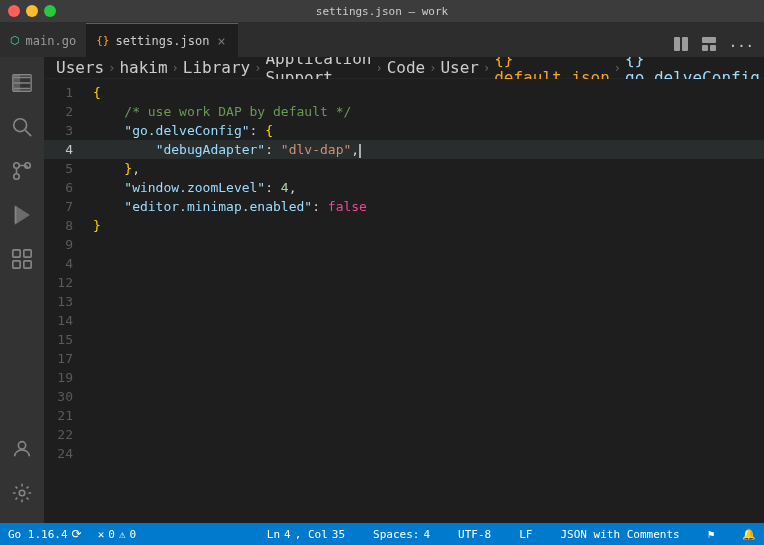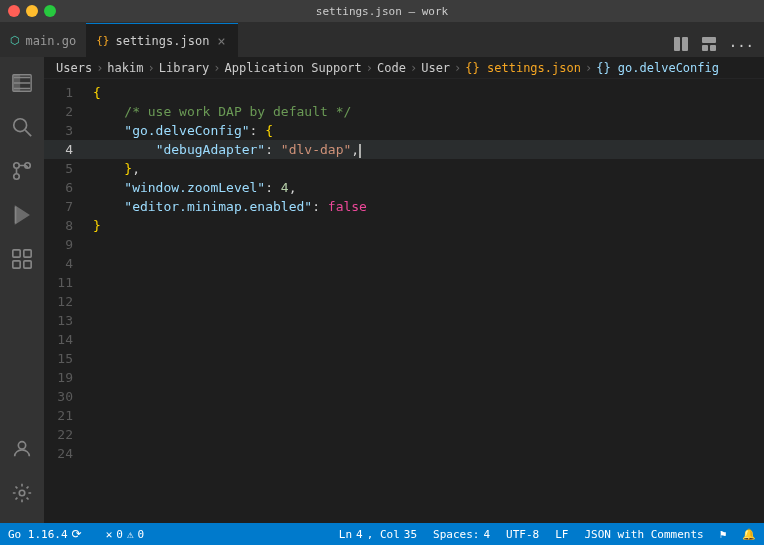--- a/index.html
+++ b/index.html
@@ -155,21 +155,21 @@
       align-items: center;
       padding: 0 12px;
       font-size: 12px;
       color: #888;
       flex-shrink: 0;
       border-bottom: 1px solid #252526;
       gap: 0;
     }
     .breadcrumb-item {
       color: #ccc;
-      font-size: 12px;
+      font-size: 16px;
     }
     .breadcrumb-sep {
       color: #666;
       margin: 0 4px;
       font-size: 12px;
     }
     .breadcrumb-item.json-icon { color: #f5a623; }
     .breadcrumb-item.bracket-icon { color: #9cdcfe; }
 
     
@@ -229,34 +229,35 @@
       background: #007acc;
       display: flex;
       align-items: center;
       font-size: 11px;
       color: #fff;
       flex-shrink: 0;
     }
     .status-left {
       display: flex;
       align-items: center;
-      gap: 8px;
+      gap: 0;
     }
     .status-item {
       padding: 0 8px;
       display: flex;
       align-items: center;
       gap: 4px;
       height: 22px;
       cursor: pointer;
       white-space: nowrap;
     }
     .status-right {
       margin-left: auto;
       display: flex;
+      gap: 12px;
     }
   </style>
 </head>
 <body>
 
 <div id="title-bar">
   <div id="window-controls">
     <div class="window-btn close"></div>
     <div class="window-btn minimize"></div>
     <div class="window-btn maximize"></div>
@@ -357,21 +358,21 @@
         <span class="breadcrumb-item">hakim</span>
         <span class="breadcrumb-sep">›</span>
         <span class="breadcrumb-item">Library</span>
         <span class="breadcrumb-sep">›</span>
         <span class="breadcrumb-item">Application Support</span>
         <span class="breadcrumb-sep">›</span>
         <span class="breadcrumb-item">Code</span>
         <span class="breadcrumb-sep">›</span>
         <span class="breadcrumb-item">User</span>
         <span class="breadcrumb-sep">›</span>
-        <span class="breadcrumb-item json-icon">{} settings.json</span>
+        <span class="breadcrumb-item json-icon">{} default.json</span>
         <span class="breadcrumb-sep">›</span>
         <span class="breadcrumb-item bracket-icon">{} go.delveConfig</span>
       </div>
 
       <div id="code-editor">
 
         <div class="code-line">
           <span class="line-number">1</span>
           <span class="line-content"><span class="c-bracket">{</span></span>
         </div>
@@ -413,37 +414,37 @@
 
         <div class="code-line">
             <span class="line-number">9</span>
             <span class="line-content"></span>
           </div>
         <div class="code-line">
             <span class="line-number">4</span>
             <span class="line-content"></span>
           </div>
         <div class="code-line">
-            <span class="line-number">11</span>
-            <span class="line-content"></span>
-          </div>
-        <div class="code-line">
             <span class="line-number">12</span>
             <span class="line-content"></span>
           </div>
         <div class="code-line">
             <span class="line-number">13</span>
             <span class="line-content"></span>
           </div>
         <div class="code-line">
             <span class="line-number">14</span>
             <span class="line-content"></span>
           </div>
         <div class="code-line">
             <span class="line-number">15</span>
+            <span class="line-content"></span>
+          </div>
+        <div class="code-line">
+            <span class="line-number">17</span>
             <span class="line-content"></span>
           </div>
         <div class="code-line">
             <span class="line-number">19</span>
             <span class="line-content"></span>
           </div>
         <div class="code-line">
             <span class="line-number">30</span>
             <span class="line-content"></span>
           </div>

